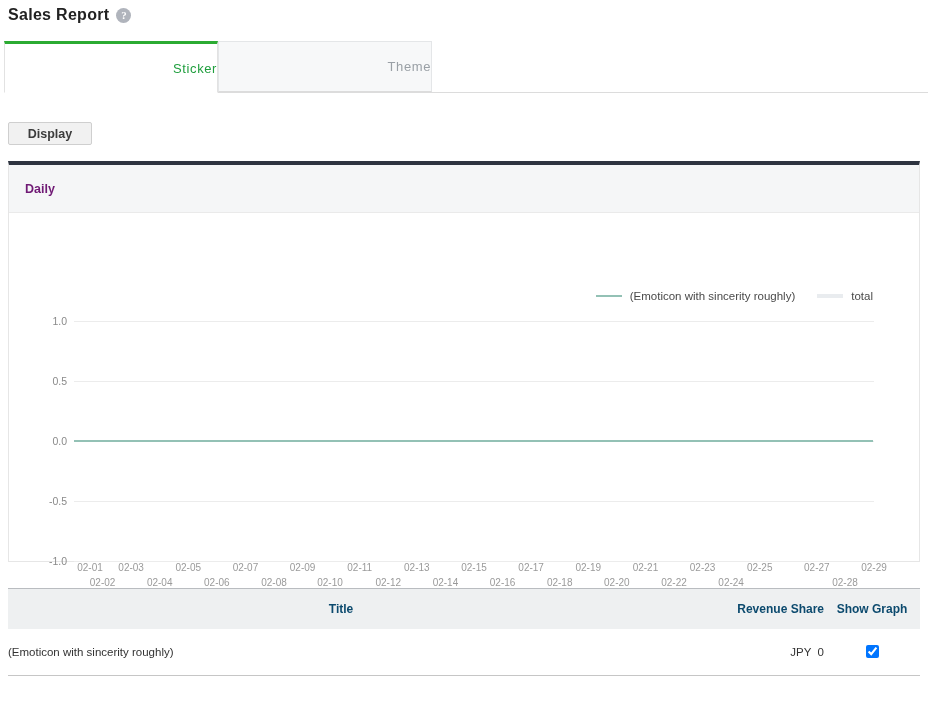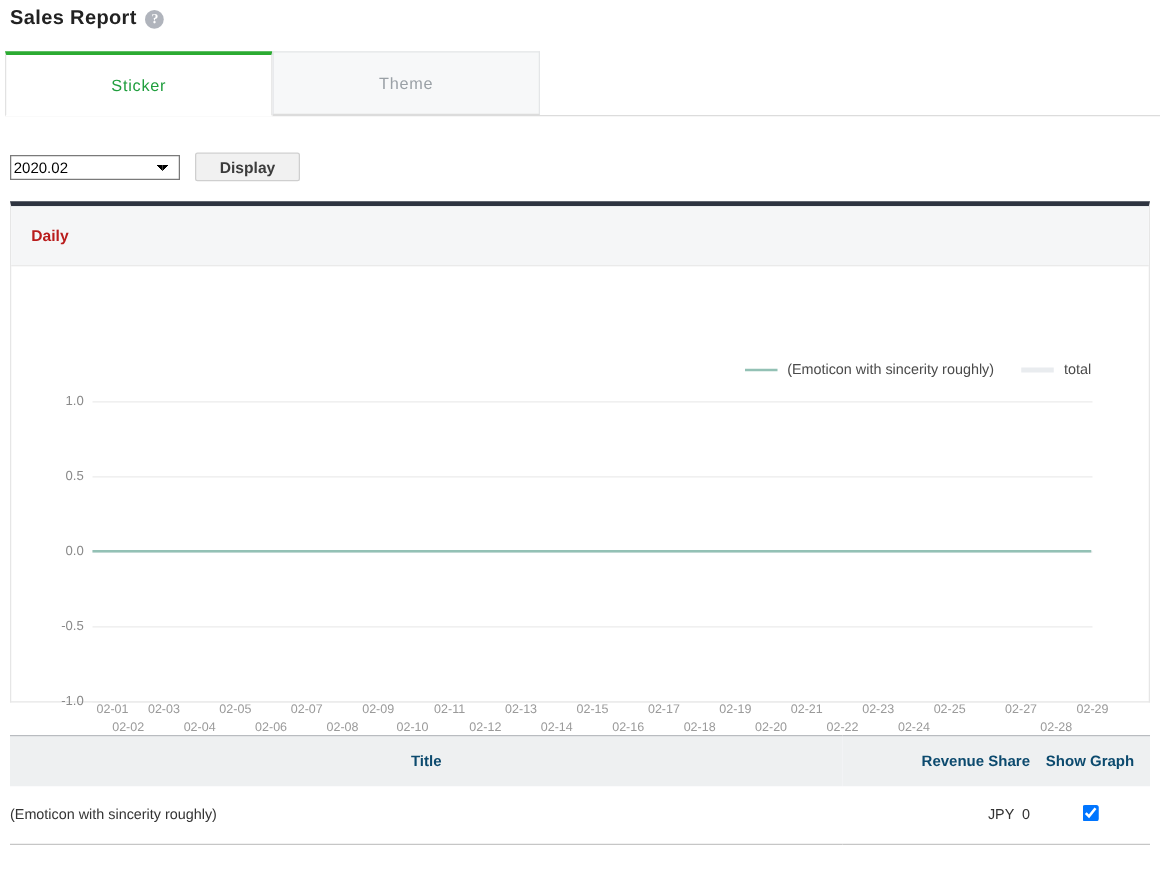--- a/index.html
+++ b/index.html
@@ -57,21 +57,21 @@
     display: flex;
     align-items: stretch;
     border-bottom: 1px solid #dcdcdc;
     box-sizing: border-box;
   }
   .tab {
     width: 214px;
     box-sizing: border-box;
     display: flex;
     align-items: center;
-    justify-content: center;
+    justify-content: flex-end;
     font-size: 13px;
     letter-spacing: 0.6px;
     cursor: pointer;
     position: relative;
   }
   .tab.active {
     background: #ffffff;
     color: #1f9e3d;
     border-top: 3px solid #2bab32;
     border-left: 1px solid #e2e2e2;
@@ -156,21 +156,21 @@
     box-sizing: border-box;
     background: #f5f6f7;
     border-bottom: 1px solid #eaeaea;
     display: flex;
     align-items: center;
     padding-left: 16px;
   }
   .chart-panel-title {
     font-size: 12.5px;
     font-weight: bold;
-    color: #b91c1c;
+    color: #701a75;
   }
   .chart-body {
     position: relative;
     height: 348px;
   }
 
   
   .legend {
     position: absolute;
     right: 46px;
@@ -297,23 +297,20 @@
   <div class="tab active">
     <span>Sticker</span>
   </div>
   <div class="tab inactive">
     <span>Theme</span>
   </div>
   <div class="tab-spacer"></div>
 </div>
 
 <div class="filter-bar">
-  <select class="period-select">
-    <option>2020.02</option>
-  </select>
   <button class="display-button">Display</button>
 </div>
 
 <div class="chart-panel">
   <div class="chart-panel-header">
     <span class="chart-panel-title">Daily</span>
   </div>
   <div class="chart-body">
 
     <div class="legend">

